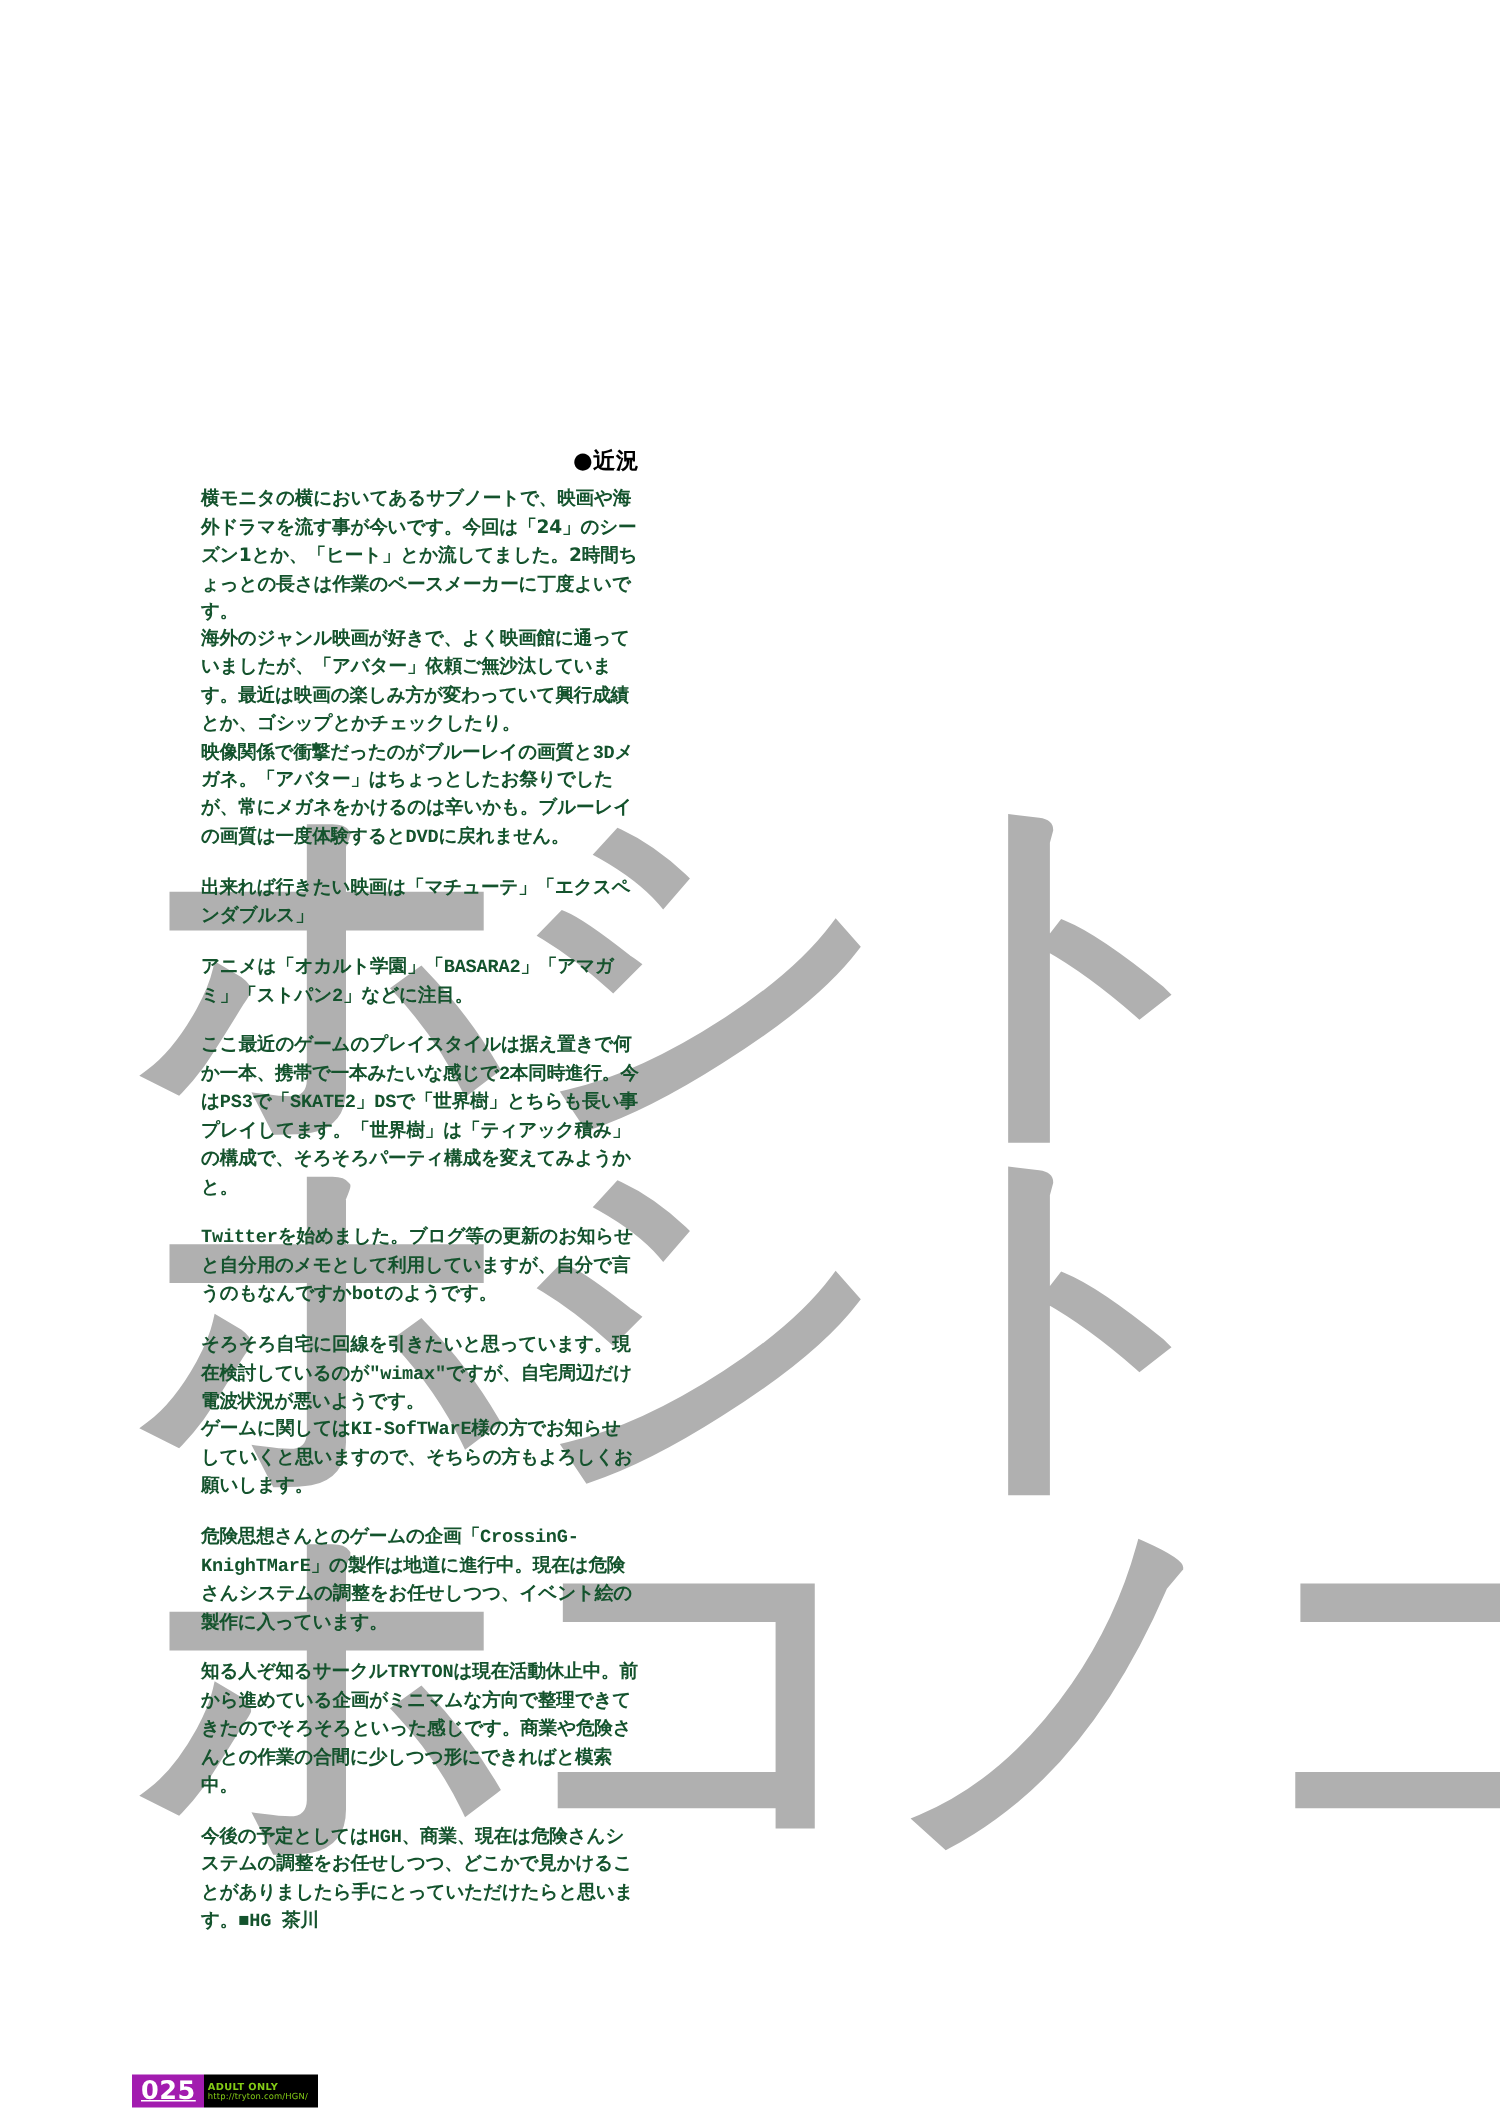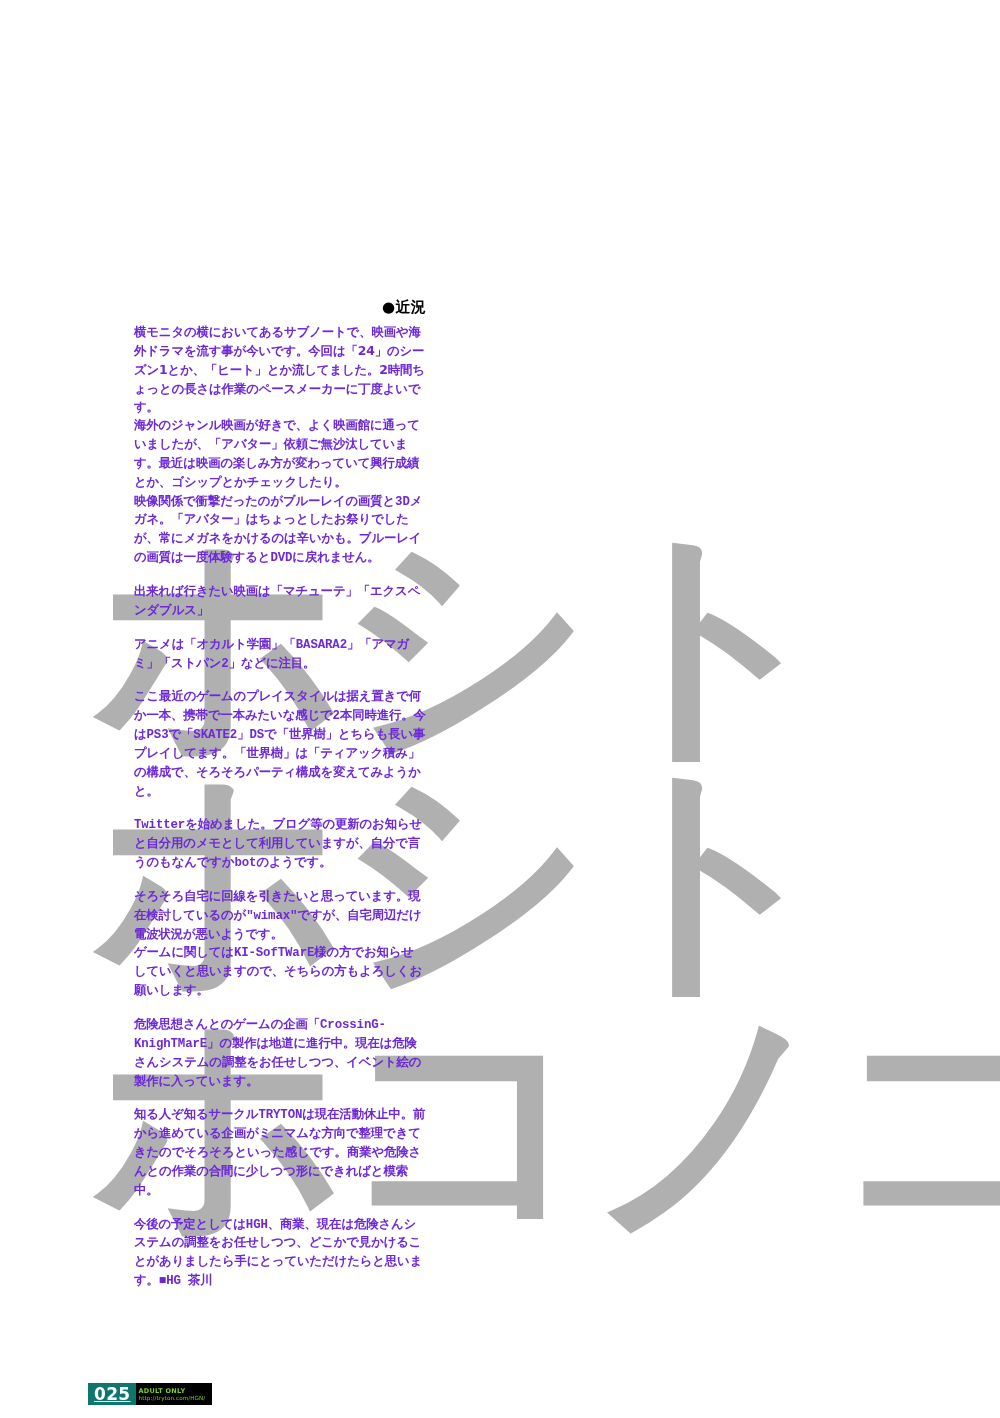--- a/index.html
+++ b/index.html
@@ -50,40 +50,40 @@
     font-weight: 700;
     color: #000;
     margin: 0 0 6px 0;
     letter-spacing: 0.02em;
     text-align: right;
   }
   .para {
     font-family: "DejaVu Sans", sans-serif;
     font-size: 12.4px;
     line-height: 1.52;
-    color: #6d28d9;
+    color: #14532d;
     margin: 0;
     text-align: left;
     letter-spacing: -0.01em;
     font-weight: 600;
   }
   .para + .para { margin-top: 0; font-family: Liberation Mono, monospace; }
   .para.gap { margin-top: 15px; }
 
   
   #footer-bar {
     position: absolute;
     left: 88px;
     bottom: 13px;
     height: 22px;
     display: flex;
     align-items: stretch;
   }
   #page-number {
-    background: #0f766e;
+    background: #a21caf;
     color: #fff;
     font-family: "DejaVu Sans", sans-serif;
     font-weight: 700;
     font-size: 17px;
     line-height: 22px;
     padding: 0 5px 0 6px;
     letter-spacing: 0.02em;
     text-decoration: underline;
   }
   #footer-meta {

